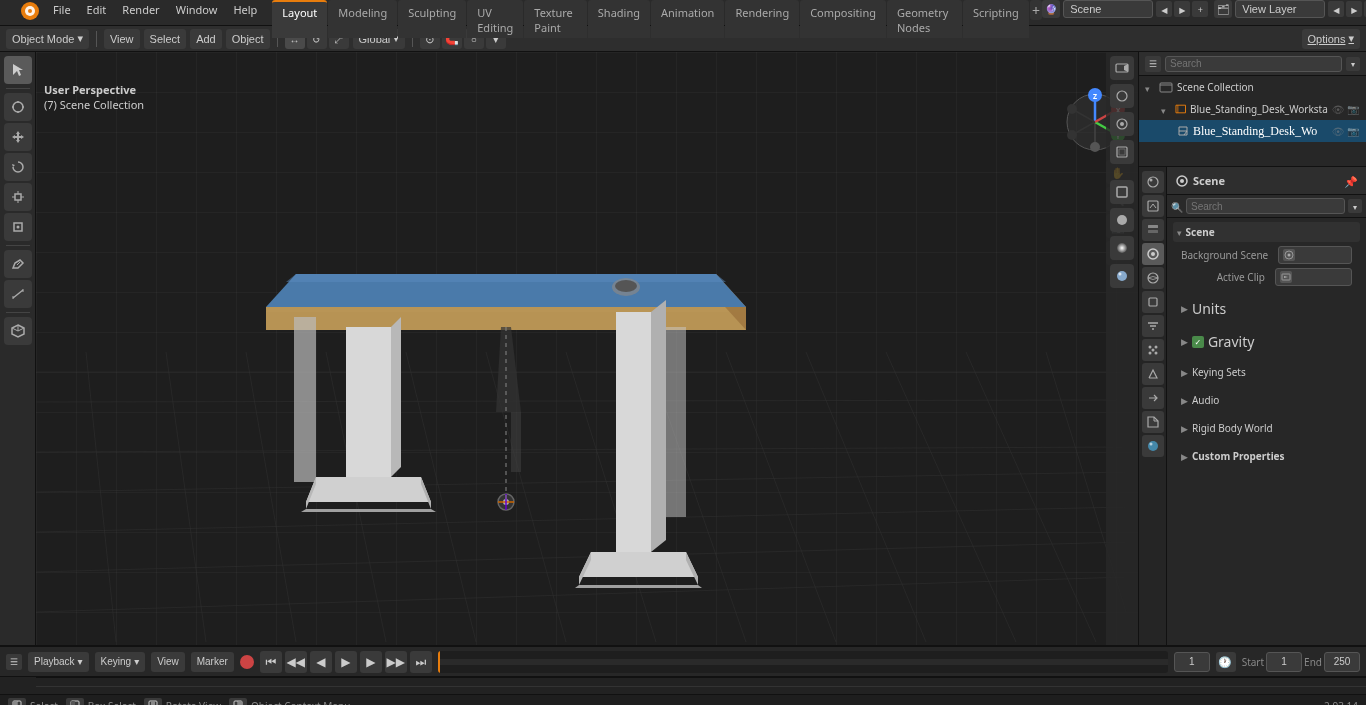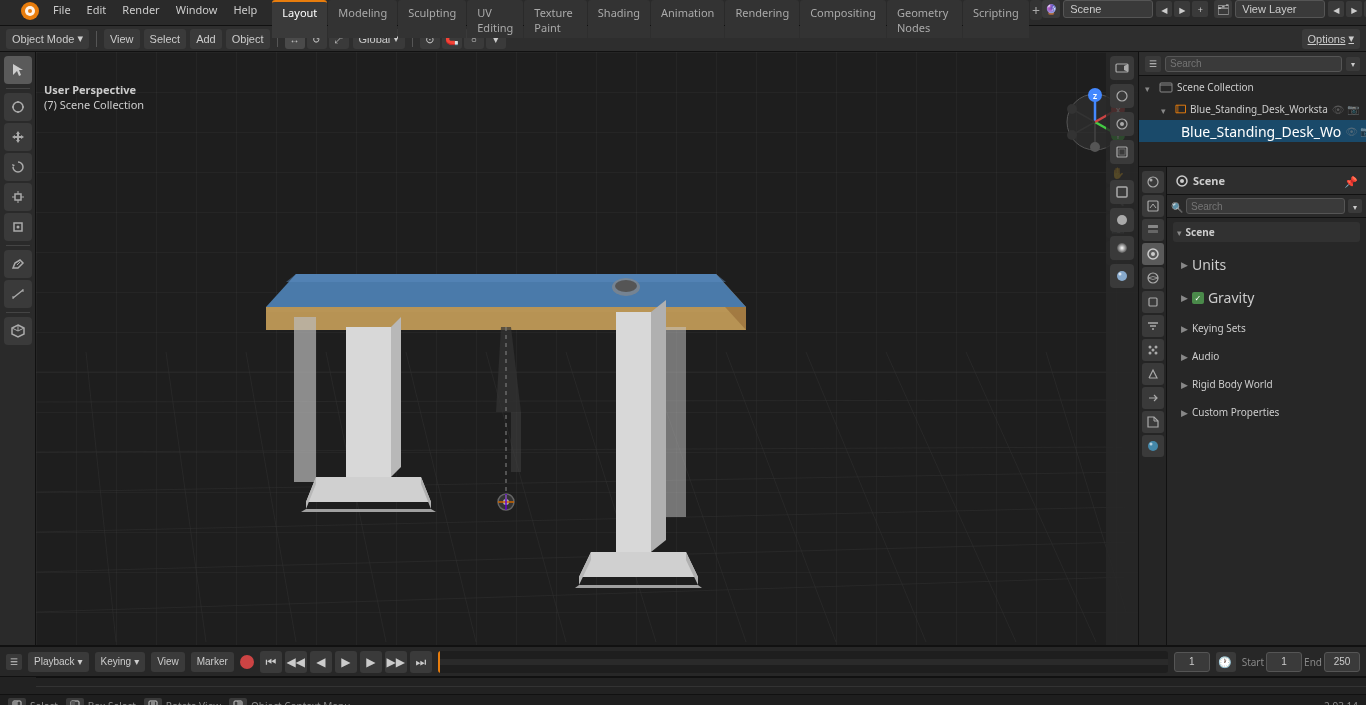--- a/index.html
+++ b/index.html
@@ -899,21 +899,21 @@
           <span style="opacity:0.5;">📷</span>
         </div>
       </div>
       <div class="outliner-item selected">
         <span class="indent"></span>
         <span class="indent"></span>
         <svg width="12" height="12" viewBox="0 0 12 12">
             <path d="M2 2 L10 2 L10 10 L2 10 Z" fill="none" stroke="#aaa" stroke-width="1"></path>
             <path d="M2 6 L10 6 L7 10" fill="none" stroke="#aaa" stroke-width="1"></path>
           </svg>
-        <span style="font-size:14px;color:#fff;">Blue_Standing_Desk_Wo</span>
+        <span style="font-size:12px;color:#fff;font-family:Liberation Serif, serif;">Blue_Standing_Desk_Wo</span>
         <div class="outliner-icons">
           <span style="opacity:0.5;">👁</span>
           <span style="opacity:0.5;">📷</span>
         </div>
       </div>
     </div>
 
     <div id="properties-panel">
 
       <div style="display:flex;height:100%;">
@@ -1011,21 +1011,43 @@
             </div>
           </div>
 
           <div class="prop-section">
             <div class="prop-section-header">
               <span style="font-size:9px;color:#888;">▾</span>
               <span style="font-size:10px;font-weight:bold;">Scene</span>
             </div>
 
 
-
+            <div class="prop-row">
+              <span class="prop-label">Background Scene</span>
+              <div class="prop-value">
+                <div class="prop-value-icon">
+                  <svg width="10" height="10" viewBox="0 0 10 10">
+                      <circle cx="5" cy="5" r="4" fill="none" stroke="#aaa" stroke-width="0.8"></circle>
+                      <circle cx="5" cy="5" r="1.5" fill="#aaa"></circle>
+                    </svg>
+                </div>
+              </div>
+            </div>
+
+            <div class="prop-row">
+              <span class="prop-label">Active Clip</span>
+              <div class="prop-value">
+                <div class="prop-value-icon">
+                  <svg width="10" height="10" viewBox="0 0 10 10">
+                      <rect x="1" y="2" width="8" height="6" fill="none" stroke="#aaa" stroke-width="0.8" rx="0.5"></rect>
+                      <path d="M3 4 L7 5 L3 6 Z" fill="#aaa"></path>
+                    </svg>
+                </div>
+              </div>
+            </div>
           </div>
 
           <div class="prop-section">
             <div class="prop-expand-section">
               <span style="font-size:9px;color:#888;">▶</span>
               <span style="font-size:14px;">Units</span>
             </div>
           </div>
 
           <div class="prop-section">
@@ -1053,21 +1075,21 @@
           <div class="prop-section">
             <div class="prop-expand-section">
               <span style="font-size:9px;color:#888;">▶</span>
               <span style="font-size:10px;">Rigid Body World</span>
             </div>
           </div>
 
           <div class="prop-section">
             <div class="prop-expand-section">
               <span style="font-size:9px;color:#888;">▶</span>
-              <span style="font-size:10px;">Custom Properties</span>
+              <span style="font-size:10px;font-weight:bold;">Custom Properties</span>
             </div>
           </div>
         </div>
       </div>
     </div>
   </div>
 </div>
 
 <div style="background:#272727;border-top:1px solid #111;">
 

